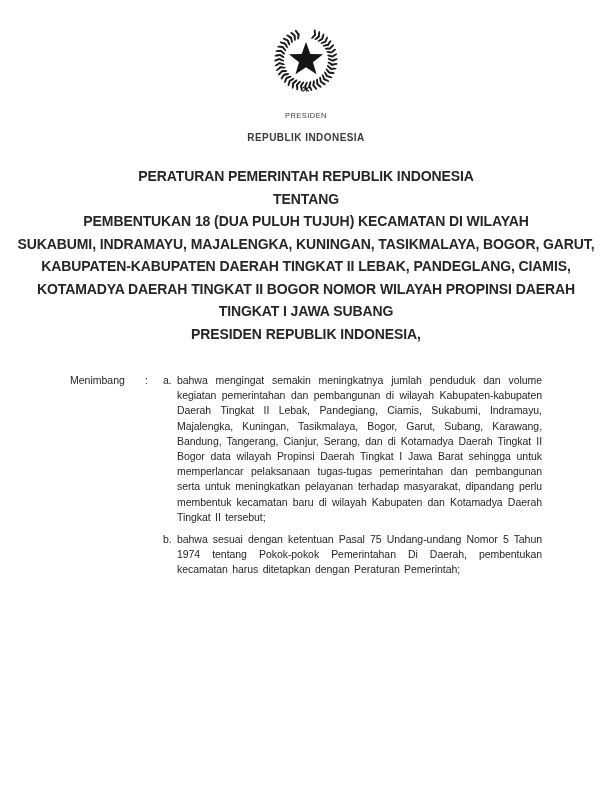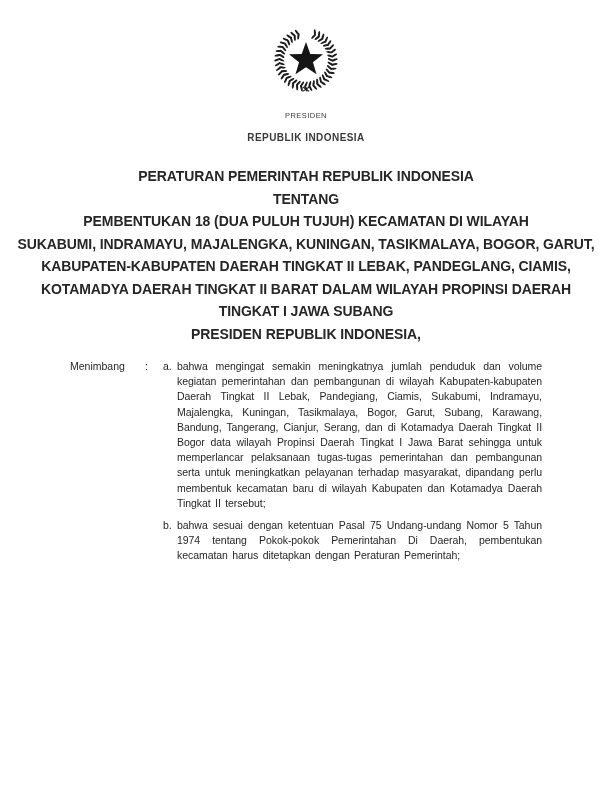--- a/index.html
+++ b/index.html
@@ -18,21 +18,21 @@
   .emblem { display:inline-block; line-height:0; }
   .emblem svg { width:86px; height:80px; }
   .lh-presiden  { font-size:7.5px; letter-spacing:.45px; margin-top:5px;  color:#3a3a3a; }
   .lh-republik  { font-size:10px; letter-spacing:.45px; margin-top:12px; color:#3a3a3a;font-weight:bold; }
   
   .title-block { margin-top:22px; text-align:center; font-weight:bold; font-size:14px; }
   .t-line { line-height:22.5px; white-space:nowrap; letter-spacing:-.1px; }
   .salutation { line-height:22.5px; white-space:nowrap; letter-spacing:-.1px; }
   
   .considering {
-    margin-top:14px;
+    margin-top:28px;
     padding:0 70px;
     display:flex;
     font-size:10.5px;
     line-height:15.2px;
   }
   .c-label { flex:none; width:75px; }
   .c-colon { flex:none; width:18px; }
   .c-items { flex:1; min-width:0; }
   .c-item  { display:flex; margin-bottom:7px; }
   .c-marker { flex:none; width:14px; }
@@ -138,21 +138,21 @@
     <div class="lh-republik">REPUBLIK INDONESIA</div>
   </div>
 
   <div class="title-block">
     <div class="t-line">PERATURAN PEMERINTAH REPUBLIK INDONESIA</div>
     <div class="t-line">TENTANG</div>
     <div>
       <div class="t-line">PEMBENTUKAN 18 (DUA PULUH TUJUH) KECAMATAN DI WILAYAH</div>
       <div class="t-line">SUKABUMI, INDRAMAYU, MAJALENGKA, KUNINGAN, TASIKMALAYA, BOGOR, GARUT,</div>
       <div class="t-line">KABUPATEN-KABUPATEN DAERAH TINGKAT II LEBAK, PANDEGLANG, CIAMIS,</div>
-      <div class="t-line">KOTAMADYA DAERAH TINGKAT II BARAT DALAM WILAYAH PROPINSI DAERAH</div>
+      <div class="t-line">KOTAMADYA DAERAH TINGKAT II BOGOR NOMOR WILAYAH PROPINSI DAERAH</div>
       <div class="t-line">TINGKAT I JAWA SUBANG</div>
     </div>
     <div class="salutation">PRESIDEN REPUBLIK INDONESIA,</div>
   </div>
 
   <div class="considering">
     <div class="c-label">Menimbang</div>
     <div class="c-colon">:</div>
     <div class="c-items">
       <div class="c-item">

